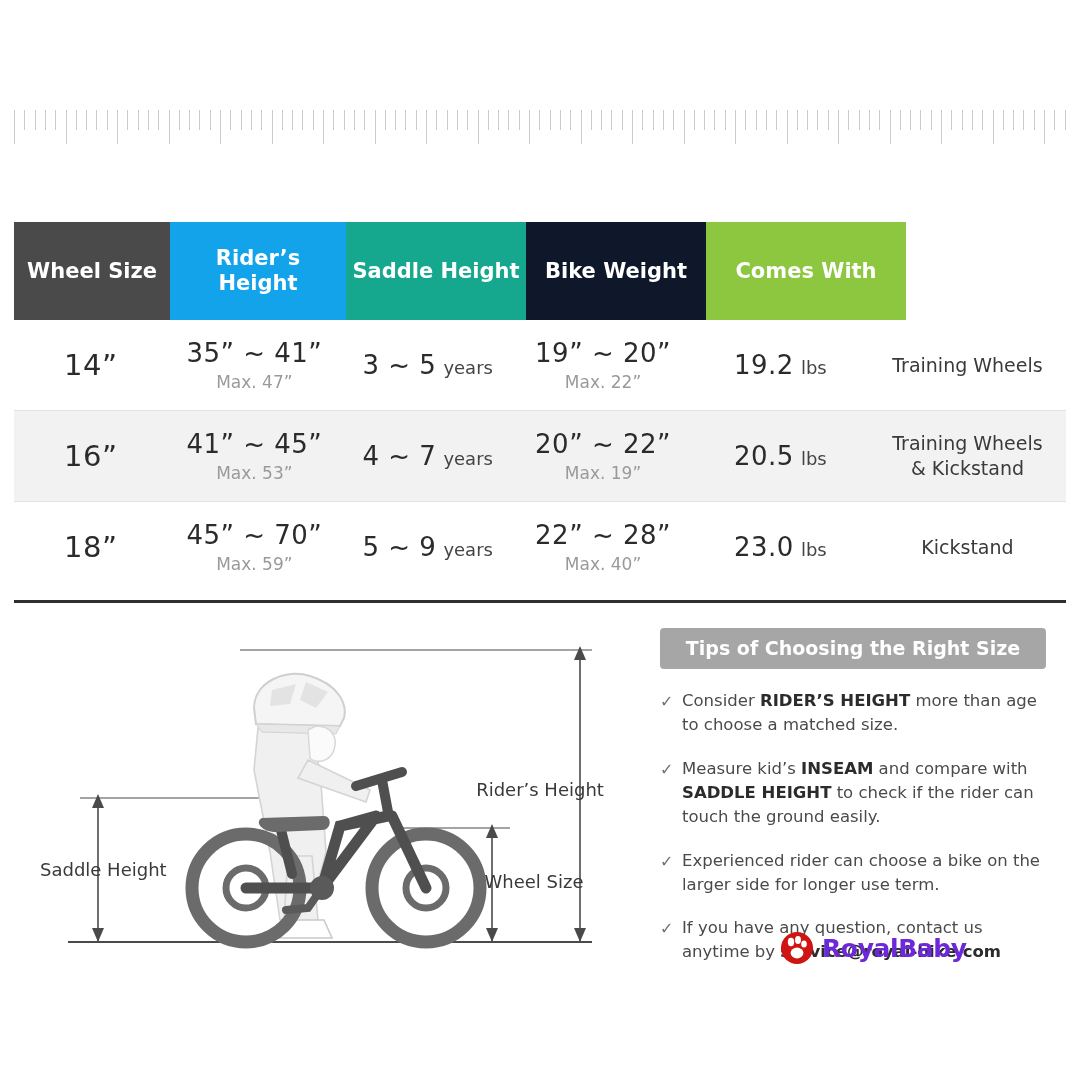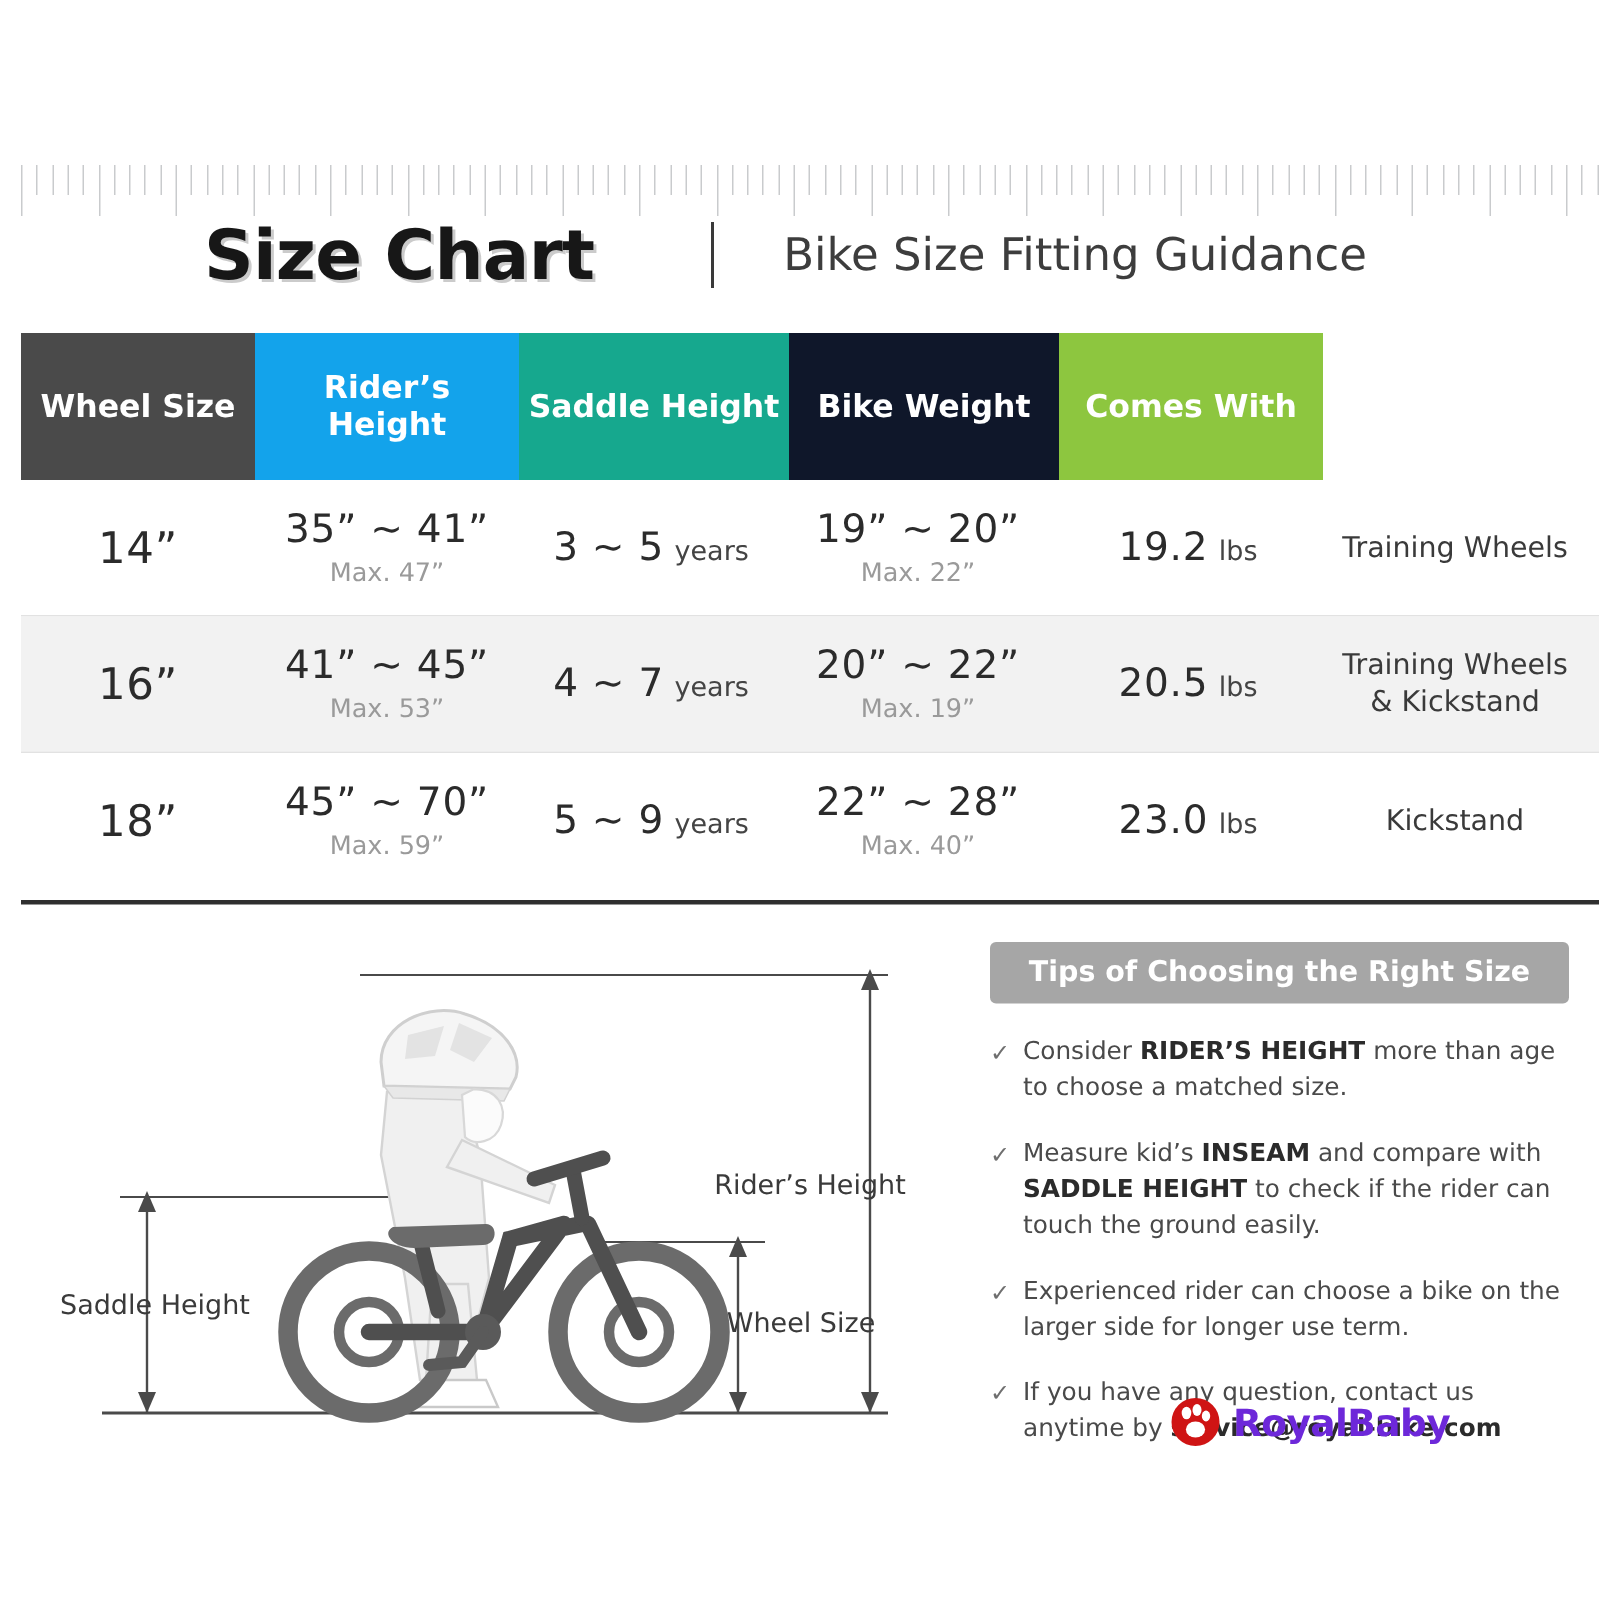--- a/index.html
+++ b/index.html
@@ -91,21 +91,21 @@
     justify-content: center;
     text-align: center;
     color: #2b2b2b;
     padding: 0 4px;
   }
   .c0 { width: 156px; }
   .c1 { width: 176px; }
   .c2 { width: 176px; }
   .c3 { width: 180px; }
   .c4 { width: 180px; }
-  .c5 { width: 176px; }
+  .c5 { width: 200px; }
 
   .v-big { font-size: 29px; color: #2b2b2b; letter-spacing: 0.5px; }
   .v-big.small { font-size: 26px; }
   .v-sub { font-size: 17px; color: #9a9a9a; margin-top: 4px; text-align: center; }
   .v-unit { font-size: 18px; color: #444; }
   .v-text { font-size: 19px; color: #3a3a3a; line-height: 1.3; }
   .inline { display: flex; align-items: baseline; justify-content: center; gap: 7px; }
   .rowsep { height: 1px; background: #e2e2e2; width: 1052px; }
   .bottom-rule {
     position: absolute;
@@ -276,25 +276,20 @@
       <div class="tick" style="left: 978.5px; height: 34px;"></div>
       <div class="tick" style="left: 988.8px; height: 20px;"></div>
       <div class="tick" style="left: 999.1px; height: 20px;"></div>
       <div class="tick" style="left: 1009.4px; height: 20px;"></div>
       <div class="tick" style="left: 1019.7px; height: 20px;"></div>
       <div class="tick" style="left: 1030px; height: 34px;"></div>
       <div class="tick" style="left: 1040.3px; height: 20px;"></div>
       <div class="tick" style="left: 1050.6px; height: 20px;"></div>
     </div>
 
-  <div class="title-row">
-    <div class="title-main">Size Chart</div>
-    <div class="title-sep"></div>
-    <div class="title-sub">Bike Size Fitting Guidance</div>
-  </div>
 
   <div class="table">
     <div class="thead">
       <div class="th c0" style="background:#4a4a4a">
         <span>Wheel Size</span>
       </div>
       <div class="th c1" style="background:#13a3eb">
         <span>Rider’s Height</span>
       </div>
       <div class="th c3" style="background:#16a88e">

